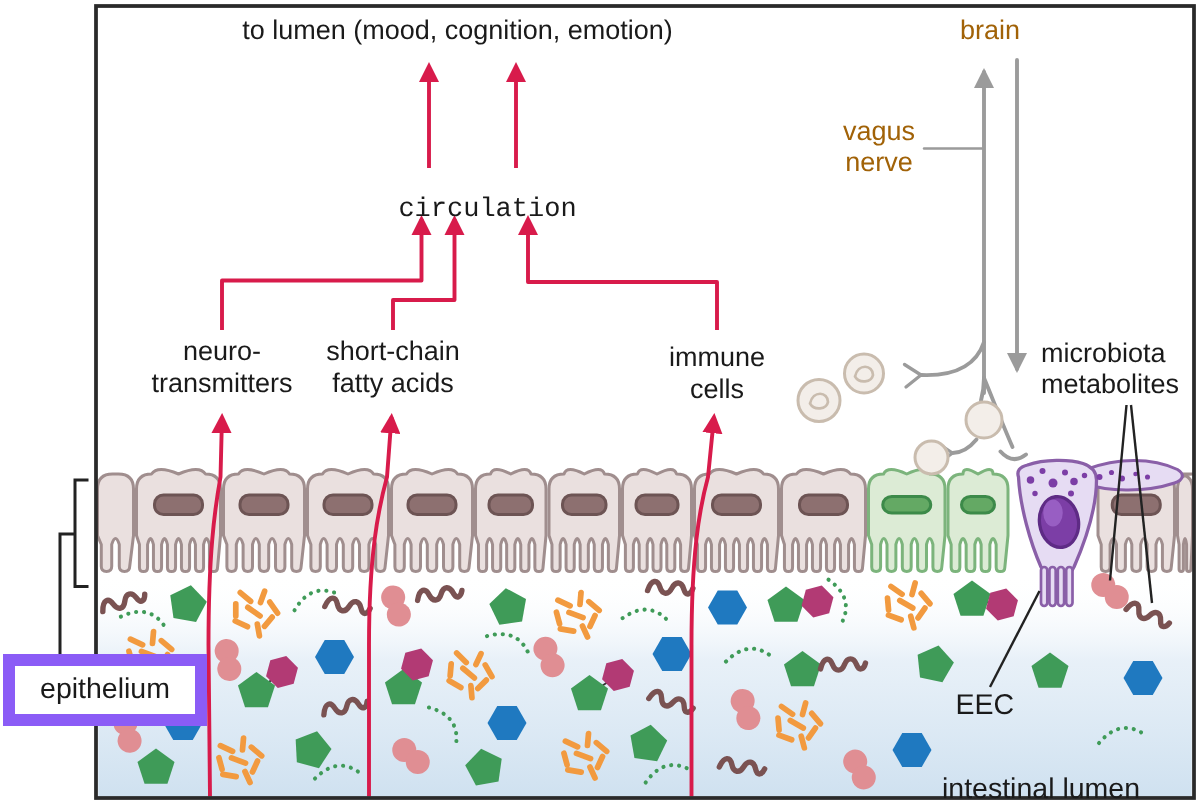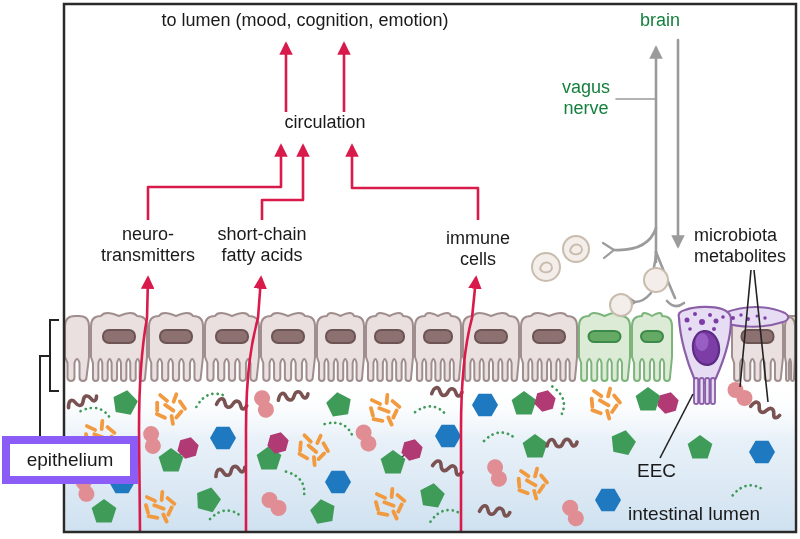--- a/index.html
+++ b/index.html
@@ -6,21 +6,21 @@
   .stage {
     position:relative; width:800px; height:539px; background:#ffffff;
     font-family:"Liberation Sans", sans-serif; overflow:hidden;
   }
   .stage svg { position:absolute; left:0; top:0; }
   .lbl {
     position:absolute; color:#1a1a1a; font-size:18px; line-height:21px;
     white-space:nowrap; text-align:center;
   }
   .lbl.center { transform:translateX(-50%); }
-  .lbl.gray { color:#15803d; }
+  .lbl.gray { color:#a16207; }
   .lbl.left { text-align:left; }
   .lbl.sm { font-size:19px; }
   .epi-box {
     position:absolute; left:2px; top:436px; width:120px; height:32px;
     background:#ffffff; border:8px solid #8b5cf6; color:#1a1a1a;
     font-size:19px; display:flex; align-items:center; justify-content:center;
     z-index:5;
   }
 </style>
 </head>
@@ -402,21 +402,21 @@
       </g>
       <g fill="none" stroke="#222222" stroke-width="2">
         <path d="M59,320 L50,320 L50,391 L59,391"></path>
         <path d="M50,356 L40,356 L40,437"></path>
       </g>
       <rect x="64" y="4" width="732" height="528" fill="none" stroke="#2a2a2a" stroke-width="2.5"></rect>
     </svg>
 
   <div class="lbl center" style="left:305px; top:10px;">to lumen (mood, cognition, emotion)</div>
 
-  <div class="lbl center" style="left:325px; top:112px;">circulation</div>
+  <div class="lbl center" style="left:325px; top:130px;font-family:Liberation Mono, monospace;">circulation</div>
 
   <div class="lbl center" style="left:262px; top:224px;">
     <div>short-chain</div>
     <div>fatty acids</div>
   </div>
 
   <div class="lbl center" style="left:148px; top:224px;">
     <div>neuro-</div>
     <div>transmitters</div>
   </div>
@@ -433,18 +433,18 @@
     <div>nerve</div>
   </div>
 
   <div class="lbl left" style="left:694px; top:225px;">
     <div>microbiota</div>
     <div>metabolites</div>
   </div>
 
   <div class="lbl left sm" style="left:637px; top:460px;">EEC</div>
 
-  <div class="lbl left sm" style="left:628px; top:503px;">intestinal lumen</div>
+  <div class="lbl left sm" style="left:628px; top:516px;">intestinal lumen</div>
 
   <div class="epi-box">
     <span>epithelium</span>
   </div>
 </div>
 
 </body></html>

